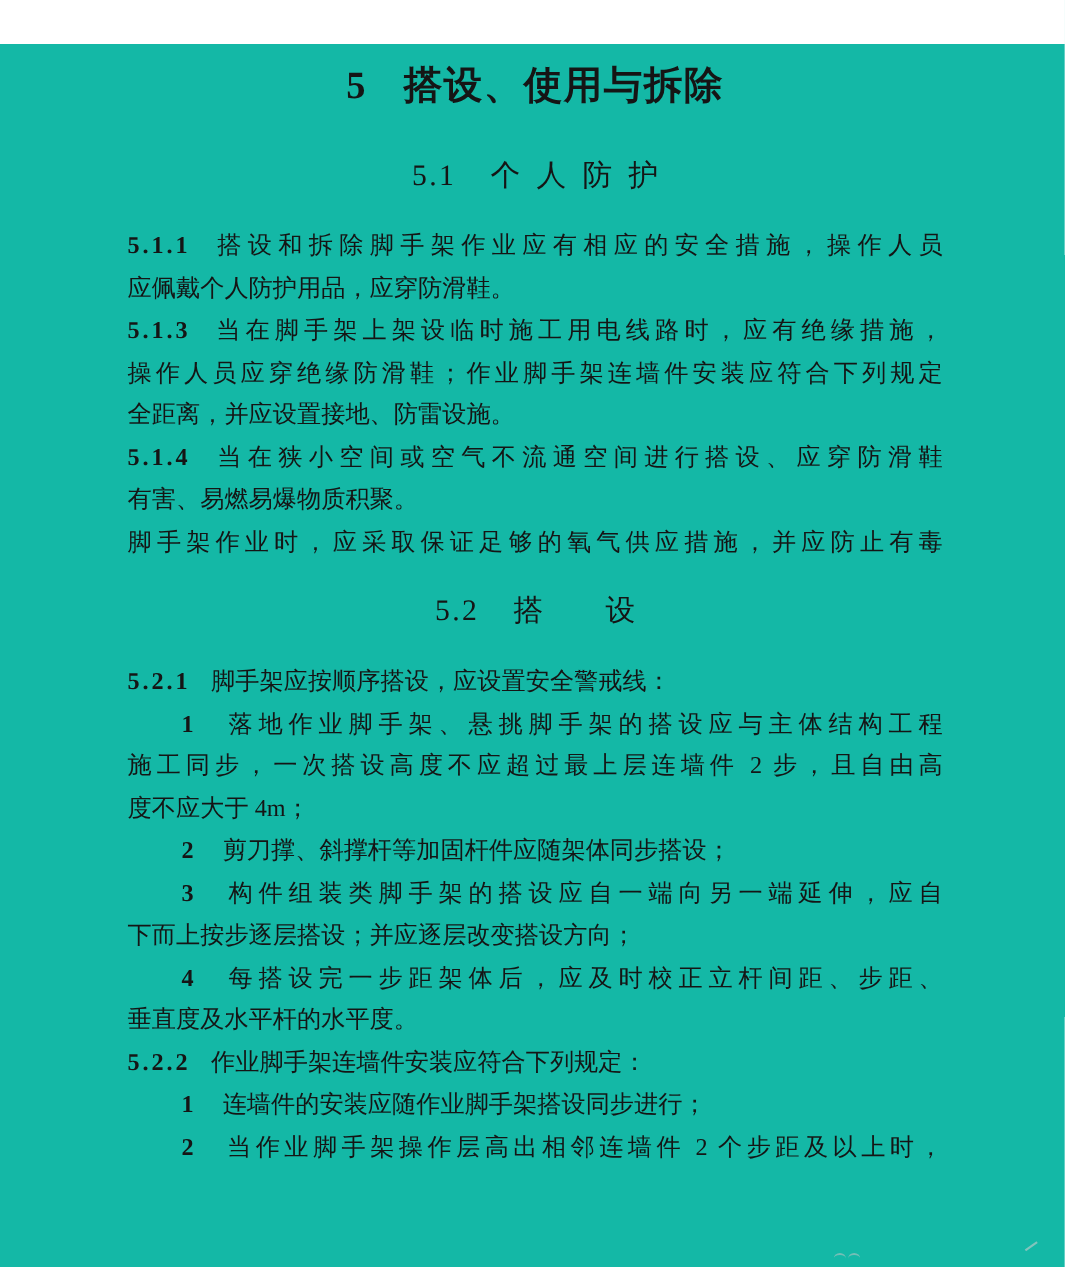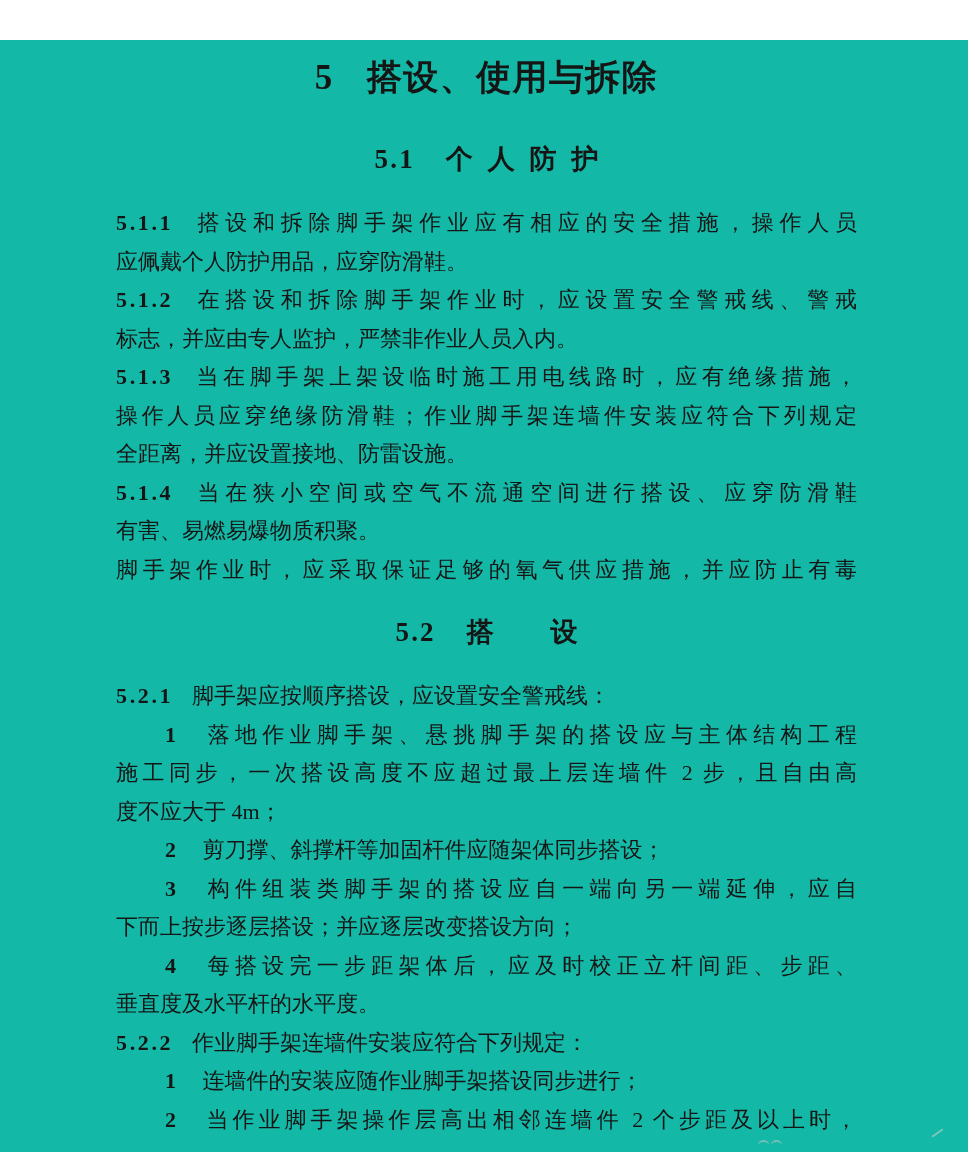--- a/index.html
+++ b/index.html
@@ -29,21 +29,21 @@
     letter-spacing: 0.04em;
     white-space: nowrap;
   }
   .ch-num { margin-right: 0.95em; }
   
   .section-heading {
     margin: 27px 0 29px 0;
     height: 32px;
     line-height: 32px;
     font-size: 27px;
-    font-weight: bold;
+    font-weight: normal;
     text-align: center;
     white-space: nowrap;
   }
   .section:first-of-type .section-heading { margin-top: 43px; }
   .sec-num { margin-right: 1.15em; letter-spacing: 0.08em; }
   .sec-title.spaced { letter-spacing: 0.55em; margin-right: -0.55em; }
   
   .block { margin: 0; }
   .line {
     height: 38.5px;
@@ -105,24 +105,20 @@
   <div class="content-col">
     <h1 class="chapter-title"><span class="ch-num">5</span><span class="ch-text">搭设、使用与拆除</span></h1>
     <div id="sections">
         <div class="section">
           <h2 class="section-heading"><span class="sec-num">5.1</span><span class="sec-title spaced">个人防护</span></h2>
           <div class="block clause">
             <div class="line full"><b class="num clause-num">5.1.1</b><span class="line-text">搭设和拆除脚手架作业应有相应的安全措施，操作人员</span></div>
             <div class="line"><span class="line-text">应佩戴个人防护用品，应穿防滑鞋。</span></div>
           </div>
           <div class="block clause">
-            <div class="line full"><b class="num clause-num">5.1.2</b><span class="line-text">在搭设和拆除脚手架作业时，应设置安全警戒线、警戒</span></div>
-            <div class="line"><span class="line-text">标志，并应由专人监护，严禁非作业人员入内。</span></div>
-          </div>
-          <div class="block clause">
             <div class="line full"><b class="num clause-num">5.1.3</b><span class="line-text">当在脚手架上架设临时施工用电线路时，应有绝缘措施，</span></div>
             <div class="line full"><span class="line-text">操作人员应穿绝缘防滑鞋；作业脚手架连墙件安装应符合下列规定</span></div>
             <div class="line"><span class="line-text">全距离，并应设置接地、防雷设施。</span></div>
           </div>
           <div class="block clause">
             <div class="line full"><b class="num clause-num">5.1.4</b><span class="line-text">当在狭小空间或空气不流通空间进行搭设、应穿防滑鞋</span></div>
             <div class="line"><span class="line-text">有害、易燃易爆物质积聚。</span></div>
             <div class="line full"><span class="line-text">脚手架作业时，应采取保证足够的氧气供应措施，并应防止有毒</span></div>
           </div>
         </div>

